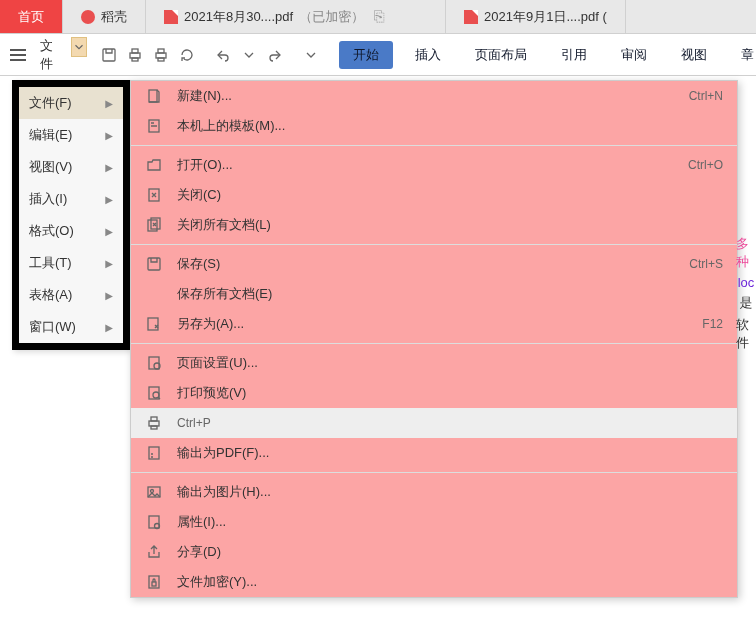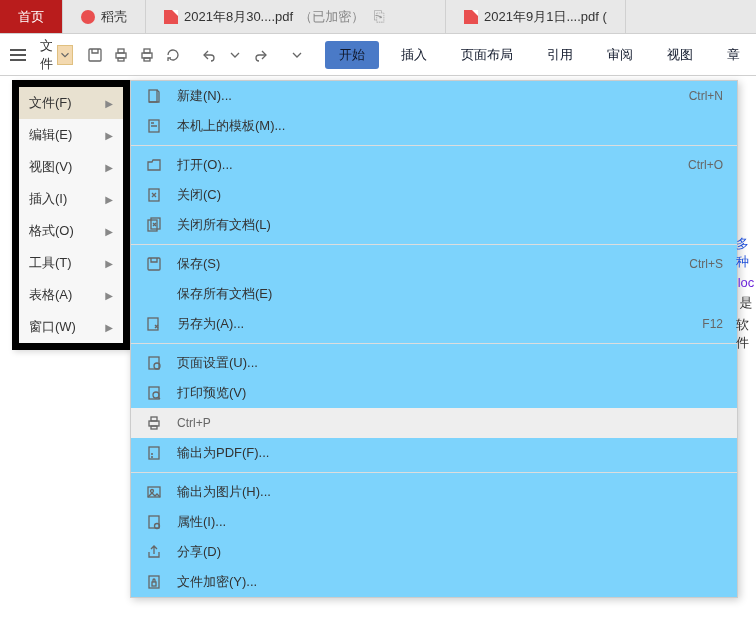--- a/index.html
+++ b/index.html
@@ -1,40 +1,40 @@
 <!DOCTYPE html>
 <html><head>
 <meta charset="utf-8">
 <style>
 *{box-sizing:border-box;margin:0;padding:0;font-family:"Microsoft YaHei",Arial,sans-serif;font-size:13px;color:#333}
 body{width:756px;height:620px;background:#fff;overflow:hidden;position:relative}
 .tabs{display:flex;height:34px;background:#e8e8e8;border-bottom:1px solid #d0d0d0}
 .tab{display:flex;align-items:center;padding:0 18px;gap:6px;border-right:1px solid #d0d0d0;white-space:nowrap}
-.tab.active{background:#b91c1c;color:#fff}
+.tab.active{background:#ef4444;color:#fff}
 .tab.active span{color:#fff}
 .tab .pdf-ico{width:14px;height:14px;background:#e94f4f;display:inline-block;position:relative}
 .tab .pdf-ico::after{content:"";position:absolute;right:0;top:0;border:3px solid #fff;border-left-color:transparent;border-bottom-color:transparent}
 .tab .d-ico{width:14px;height:14px;border-radius:50%;background:#e94f4f;display:inline-block}
 .tab .xclose{width:18px;height:18px;display:inline-flex;align-items:center;justify-content:center;color:#999;font-size:14px}
 .toolbar{display:flex;align-items:center;height:42px;padding:0 10px;gap:10px;border-bottom:1px solid #d0d0d0}
 .tbtn{width:24px;height:24px;display:inline-flex;align-items:center;justify-content:center;color:#555}
 .hamb{display:flex;flex-direction:column;gap:3px}
 .hamb i{width:16px;height:2px;background:#555;display:block}
-.file-trigger{display:flex;align-items:center;gap:4px;padding:0 4px}
+.file-trigger{display:flex;gap:18px;padding:0 4px}
 .file-trigger .dd{width:16px;height:20px;background:#f3d9b0;display:inline-flex;align-items:center;justify-content:center;border:1px solid #e0c080}
 .sep{width:1px;height:22px;background:#d0d0d0}
 .ribbon-tab{padding:4px 12px;color:#0f172a;white-space:nowrap}
 .ribbon-tab.primary{background:#4a7ac7;color:#0f172a;border-radius:3px;padding:5px 14px;font-size:13px}
 
 .sidemenu{position:absolute;left:12px;top:80px;width:118px;background:#f7f7f7;border:7px solid #000000;box-shadow:2px 2px 6px rgba(0,0,0,.15)}
 .sidemenu .item{display:flex;align-items:center;justify-content:space-between;padding:7px 10px}
 .sidemenu .item.hover{background:#e8e1d0}
 .sidemenu .arrow{color:#888;font-size:10px}
 
-.submenu{position:absolute;left:130px;top:80px;width:608px;background:#7dd3fc;border:1px solid #ccc;box-shadow:2px 2px 8px rgba(0,0,0,.2)}
+.submenu{position:absolute;left:130px;top:80px;width:608px;background:#fca5a5;border:1px solid #ccc;box-shadow:2px 2px 8px rgba(0,0,0,.2)}
 .submenu .row{display:flex;align-items:center;padding:6px 14px;gap:14px}
 .submenu .row.hover{background:#eee}
 .submenu .row .lab{flex:1}
 .submenu .row .sc{color:#666;font-size:12px}
 .submenu hr{border:none;border-top:1px solid #ddd;margin:4px 0}
 .ico{width:18px;height:18px;display:inline-flex;align-items:center;justify-content:center;color:#666}
 
 svg{width:16px;height:16px;stroke:#666;stroke-width:1.3;fill:none}
 
 .arrows{position:absolute;left:0;top:0;pointer-events:none}
@@ -335,17 +335,17 @@
       <marker id="ah" markerWidth="10" markerHeight="10" refX="8" refY="3" orient="auto">
         <path d="M0 0L9 3L0 6z" fill="#e03030"></path>
       </marker>
     </defs>
   <path d="M230 80 Q160 55 100 55" stroke="#e03030" stroke-width="3" fill="none" marker-end="url(#ah)"></path>
   <path d="M390 235 Q250 160 123 100" stroke="#e03030" stroke-width="3" fill="none" marker-end="url(#ah)"></path>
   <path d="M385 255 Q330 370 255 432" stroke="#e03030" stroke-width="3" fill="none" marker-end="url(#ah)"></path>
 </svg>
 
 <div class="docpeek">
-  <span style="color:#1d4ed8">多种</span>
+  <span style="color:#ec4899">多种</span>
   <span>loc</span>
   <span style="color:#333">是</span>
   <span style="color:#333">软件</span>
 </div>
 
 </body></html>

